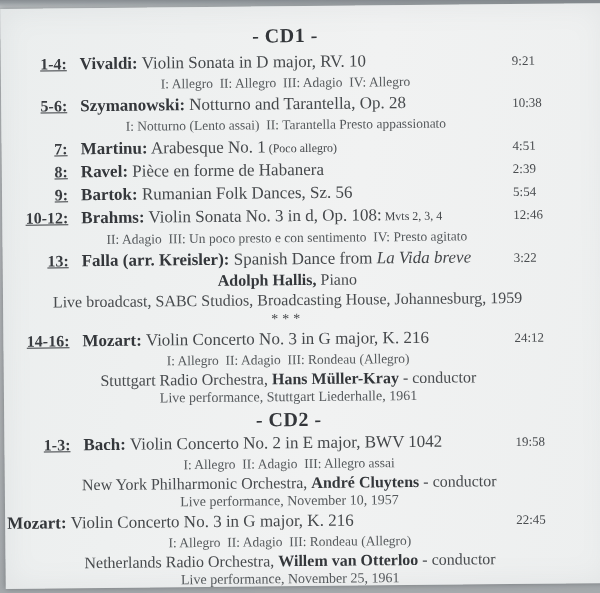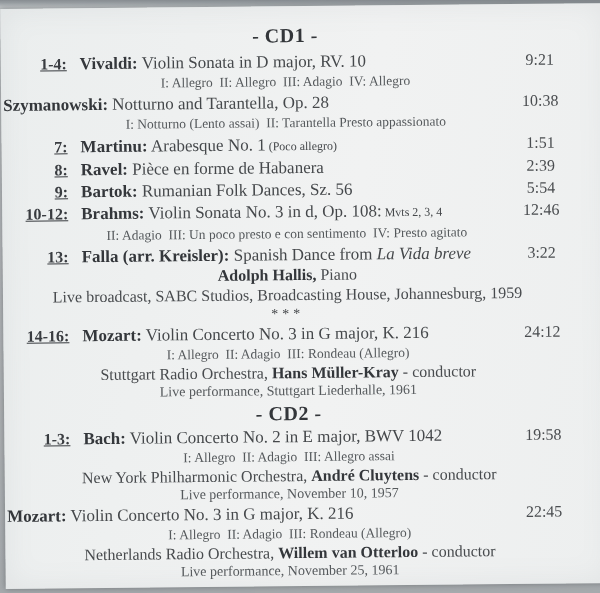--- a/index.html
+++ b/index.html
@@ -23,21 +23,21 @@
   }
   .header.cd2{margin-top:0;}
   .track{display:flex;align-items:baseline;font-size:17px;line-height:21px;}
   .track.lh22{line-height:22px;}
   .mt1{margin-top:1px;}
   .mt3{margin-top:3px;}
   .num{flex:0 0 64px;text-align:right;font-weight:bold;padding-right:13px;font-size:16px;color:#393c40;text-decoration:underline;}
   .title{flex:1;min-width:0;}
   .title b{color:#34373b;}
   .title .sm{font-size:12px;}
-  .time{flex:0 0 56px;text-align:center;font-size:16px;color:#4a4d50;}
+  .time{flex:0 0 56px;text-align:left;font-size:13px;color:#4a4d50;}
   .mov{text-align:center;font-size:13.5px;line-height:20px;color:#55595c;white-space:pre;}
   .mov.tight{line-height:19px;}
   .credit{text-align:center;font-size:16px;line-height:20px;color:#484b4e;}
   .credit b{color:#34373b;}
   .credit.lh19{line-height:19px;}
   .perf{text-align:center;font-size:14px;line-height:18px;color:#55595c;}
   .sep{text-align:center;font-size:14px;line-height:18px;letter-spacing:4px;color:#4a4d50;}
 </style>
 </head>
 <body>
@@ -48,29 +48,30 @@
     <div class="header">- CD1 -</div>
 
     <div class="track mt3">
       <span class="num">1-4:</span>
       <span class="title"><b>Vivaldi:</b><span> Violin Sonata in D major, RV. 10</span></span>
       <span class="time">9:21</span>
     </div>
     <div class="mov">I: Allegro  II: Allegro  III: Adagio  IV: Allegro</div>
 
     <div class="track">
+      <span class="num">5-6:</span>
       <span class="title"><b>Szymanowski:</b><span> Notturno and Tarantella, Op. 28</span></span>
       <span class="time">10:38</span>
     </div>
     <div class="mov">I: Notturno (Lento assai)  II: Tarantella Presto appassionato</div>
 
     <div class="track lh22 mt1">
       <span class="num">7:</span>
       <span class="title"><b>Martinu:</b><span> Arabesque No. 1</span><span class="sm"> (Poco allegro)</span></span>
-      <span class="time">1:51</span>
+      <span class="time">4:51</span>
     </div>
 
     <div class="track lh22">
       <span class="num">8:</span>
       <span class="title"><b>Ravel:</b><span> Pièce en forme de Habanera</span></span>
       <span class="time">2:39</span>
     </div>
 
     <div class="track lh22">
       <span class="num">9:</span>

